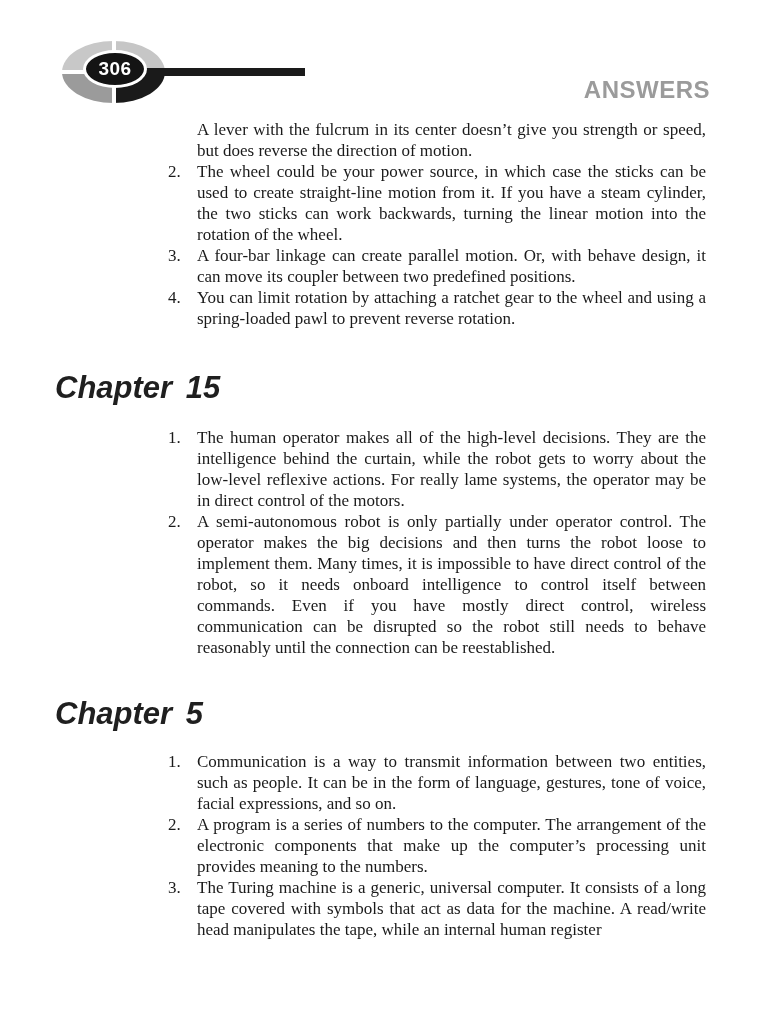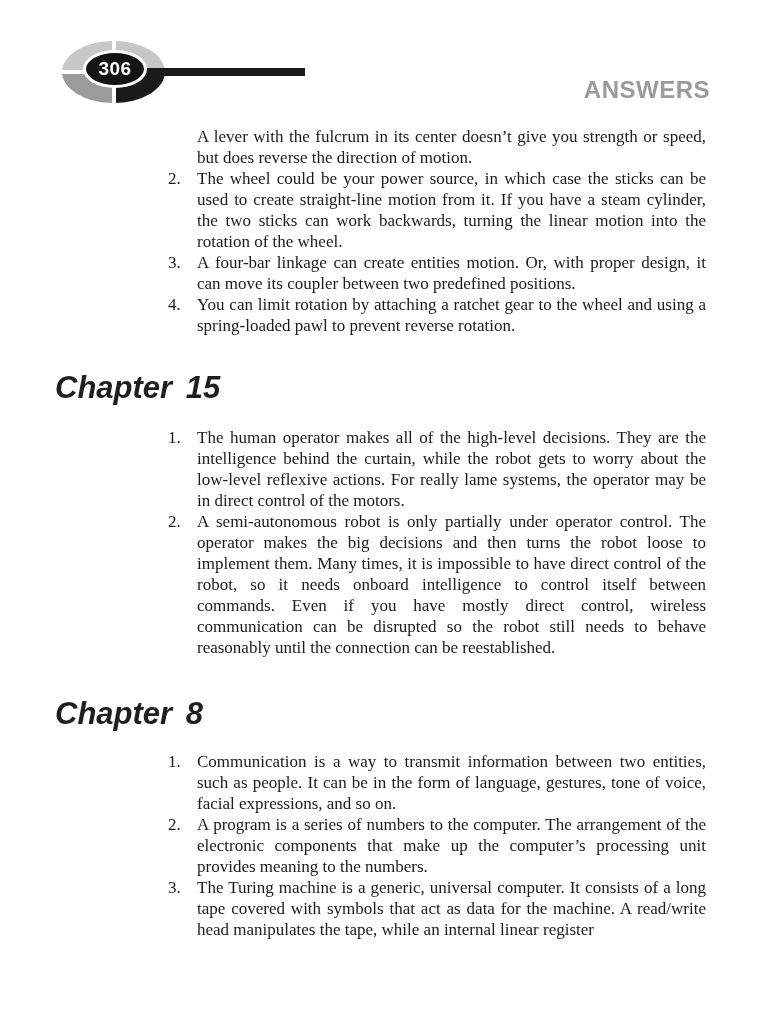--- a/index.html
+++ b/index.html
@@ -100,21 +100,21 @@
   }
   .answer-list li {
     position: relative;
   }
   .answer-list .num {
     position: absolute;
     left: -29px;
     top: 0;
     text-align: left;
   }
-  .block-intro  { top: 119px; margin-top: 7px; }
+  .block-intro  { top: 119px; }
   .block-ch15   { top: 427px; }
   .block-ch16   { top: 751px; }
 
   .chapter-heading {
     position: absolute;
     left: 55px;
     margin: 0;
     font-family: "Liberation Sans", sans-serif;
     font-weight: bold;
     font-size: 31px;
@@ -149,21 +149,21 @@
 
   <div class="textblock block-intro">
     <p>A lever with the fulcrum in its center doesn’t give you strength or speed, but does reverse the direction of motion.</p>
     <ol class="answer-list">
       <li>
         <span class="num">2.</span>
         <span class="txt">The wheel could be your power source, in which case the sticks can be used to create straight-line motion from it. If you have a steam cylinder, the two sticks can work backwards, turning the linear motion into the rotation of the wheel.</span>
       </li>
       <li>
         <span class="num">3.</span>
-        <span class="txt">A four-bar linkage can create entities motion. Or, with proper design, it can move its coupler between two predefined positions.</span>
+        <span class="txt">A four-bar linkage can create parallel motion. Or, with behave design, it can move its coupler between two predefined positions.</span>
       </li>
       <li>
         <span class="num">4.</span>
         <span class="txt">You can limit rotation by attaching a ratchet gear to the wheel and using a spring-loaded pawl to prevent reverse rotation.</span>
       </li>
     </ol>
   </div>
 
   <h1 class="chapter-heading heading-ch15">Chapter 15</h1>
 
@@ -173,32 +173,32 @@
         <span class="num">1.</span>
         <span class="txt">The human operator makes all of the high-level decisions. They are the intelligence behind the curtain, while the robot gets to worry about the low-level reflexive actions. For really lame systems, the operator may be in direct control of the motors.</span>
       </li>
       <li>
         <span class="num">2.</span>
         <span class="txt">A semi-autonomous robot is only partially under operator control. The operator makes the big decisions and then turns the robot loose to implement them. Many times, it is impossible to have direct control of the robot, so it needs onboard intelligence to control itself between commands. Even if you have mostly direct control, wireless communication can be disrupted so the robot still needs to behave reasonably until the connection can be reestablished.</span>
       </li>
     </ol>
   </div>
 
-  <h1 class="chapter-heading heading-ch16">Chapter 8</h1>
+  <h1 class="chapter-heading heading-ch16">Chapter 5</h1>
 
   <div class="textblock block-ch16">
     <ol class="answer-list">
       <li>
         <span class="num">1.</span>
         <span class="txt">Communication is a way to transmit information between two entities, such as people. It can be in the form of language, gestures, tone of voice, facial expressions, and so on.</span>
       </li>
       <li>
         <span class="num">2.</span>
         <span class="txt">A program is a series of numbers to the computer. The arrangement of the electronic components that make up the computer’s processing unit provides meaning to the numbers.</span>
       </li>
       <li>
         <span class="num">3.</span>
-        <span class="txt">The Turing machine is a generic, universal computer. It consists of a long tape covered with symbols that act as data for the machine. A read/write head manipulates the tape, while an internal linear register</span>
+        <span class="txt">The Turing machine is a generic, universal computer. It consists of a long tape covered with symbols that act as data for the machine. A read/write head manipulates the tape, while an internal human register</span>
       </li>
     </ol>
   </div>
 
 </div>
 
 </body></html>

